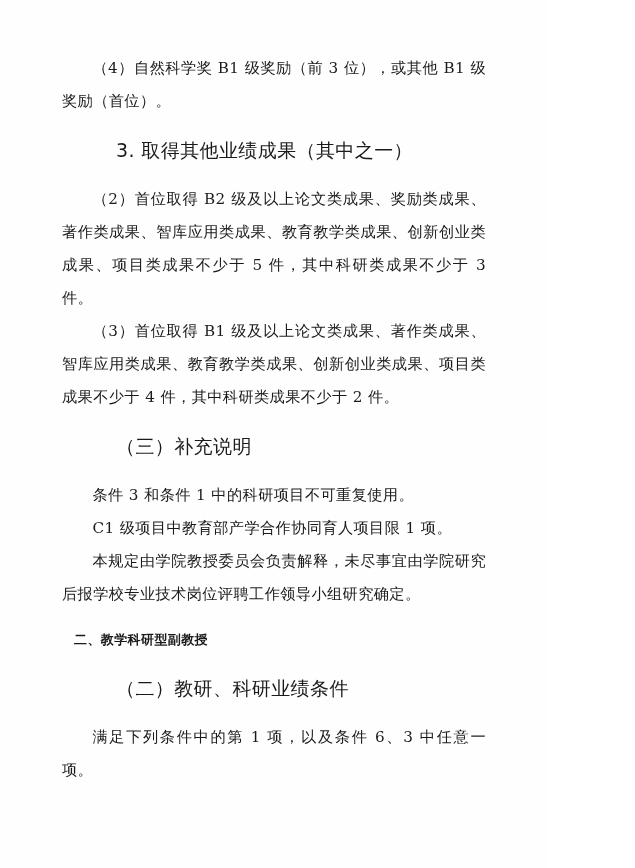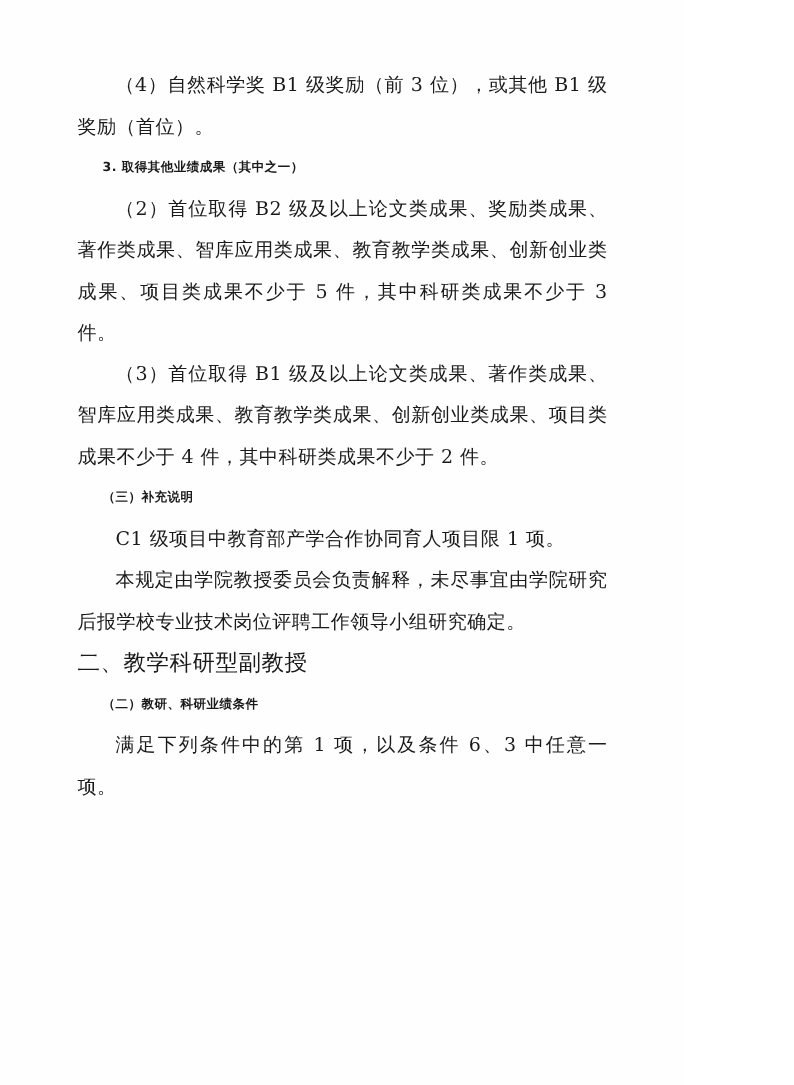--- a/index.html
+++ b/index.html
@@ -28,53 +28,54 @@
     text-align: justify;
     text-justify: inter-ideograph;
     margin: 0;
     letter-spacing: 0.4px;
     white-space: pre-wrap;
   }
   .indent {
     text-indent: 2em;
   }
   .heading {
-    font-size: 18px;
+    font-size: 13px;
     line-height: 33px;
-    margin: 0;
-    font-weight: normal;
+    margin: 12px;
+    font-weight: bold;
     font-family: "DejaVu Sans", sans-serif;
     letter-spacing: 0.4px;
   }
   .sub-heading {
-    font-size: 10px;
+    font-size: 19px;
     line-height: 33px;
-    margin: 0;
+    margin: 16px;
     text-indent: 2em;
-    font-weight: bold;
+    font-weight: normal;
     font-family: "DejaVu Sans", sans-serif;
     letter-spacing: 0.4px;
   }
 </style>
 </head>
 <body>
 
 <div class="page">
 
   <p class="para indent">（4）自然科学奖 B1 级奖励（前 3 位），或其他 B1 级奖励（首位）。</p>
 
   <p class="sub-heading">3. 取得其他业绩成果（其中之一）</p>
 
 
   <p class="para indent">（2）首位取得 B2 级及以上论文类成果、奖励类成果、著作类成果、智库应用类成果、教育教学类成果、创新创业类成果、项目类成果不少于 5 件，其中科研类成果不少于 3 件。</p>
 
   <p class="para indent">（3）首位取得 B1 级及以上论文类成果、著作类成果、智库应用类成果、教育教学类成果、创新创业类成果、项目类成果不少于 4 件，其中科研类成果不少于 2 件。</p>
 
   <p class="sub-heading">（三）补充说明</p>
 
+  <p class="para indent">条件 3 和条件 1 中的科研项目不可重复使用。</p>
 
   <p class="para indent">C1 级项目中教育部产学合作协同育人项目限 1 项。</p>
 
   <p class="para indent">本规定由学院教授委员会负责解释，未尽事宜由学院研究后报学校专业技术岗位评聘工作领导小组研究确定。</p>
 
   <p class="heading">二、教学科研型副教授</p>
 
 
 
 

